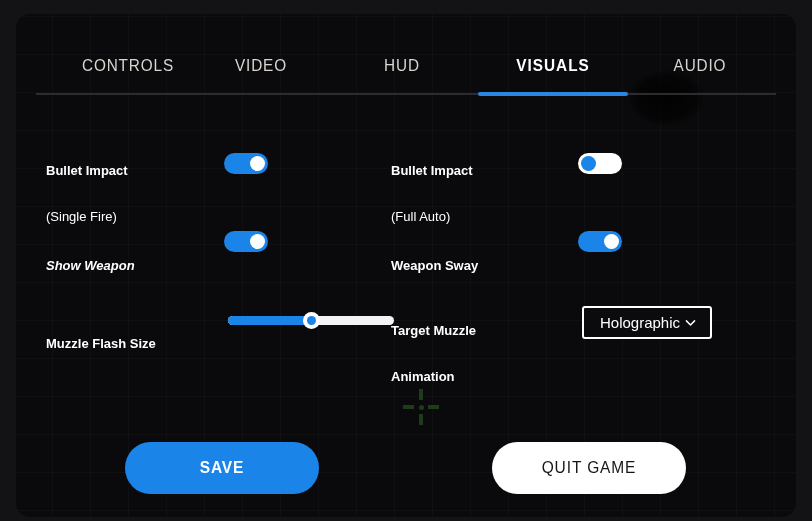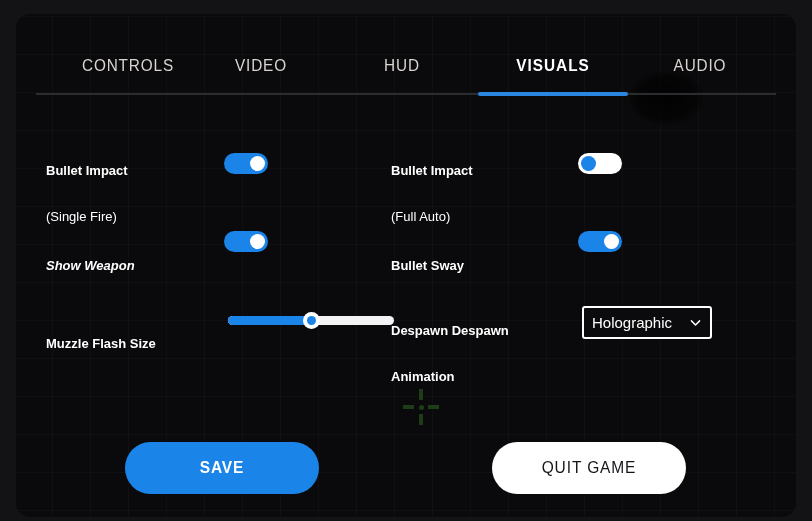--- a/index.html
+++ b/index.html
@@ -174,21 +174,21 @@
     left: 566px;
     top: 292px;
     width: 130px;
     height: 33px;
     background: #0b0b0d;
     border: 2px solid #ffffff;
     border-radius: 3px;
     color: #ffffff;
     font-family: "Liberation Sans", sans-serif;
     font-size: 15px;
-    padding: 0 8px;
+    padding: 0 16px;
     cursor: pointer;
     display: flex;
     align-items: center;
   }
   #dd-value { flex: 1; white-space: nowrap; }
   #dd-chevron {
     width: 13px; height: 13px;
     flex: none;
     margin-left: 4px;
   }
@@ -292,36 +292,36 @@
   </div>
 
   <div class="row-label" style="left:30px; top:217px; width:180px;font-style:italic;">
     <b>Show Weapon</b>
   </div>
   <div class="toggle on" style="left:208px; top:217px;">
     <span class="knob"></span>
   </div>
 
   <div class="row-label" style="left:375px; top:217px; width:180px;">
-    <b>Bullet Sway</b>
+    <b>Weapon Sway</b>
   </div>
   <div class="toggle on" style="left:562px; top:217px;">
     <span class="knob"></span>
   </div>
 
   <div class="row-label" style="left:30px; top:295px; width:180px;">
     <b>Muzzle Flash Size</b>
   </div>
   <div id="slider">
     <div id="slider-fill" style="width: 50%;"></div>
     <div id="slider-thumb" style="left: 50%;"></div>
   </div>
 
   <div class="row-label" style="left:375px; top:282px; width:185px;">
-    <b>Despawn Despawn</b><br>
+    <b>Target Muzzle</b><br>
     <b>Animation</b>
   </div>
   <div id="dropdown">
     <span id="dd-value">Holographic</span>
     <svg id="dd-chevron" viewBox="0 0 16 16">
       <path d="M3 6 L8 11 L13 6" fill="none" stroke="#ffffff" stroke-width="1.8" stroke-linecap="round" stroke-linejoin="round"></path>
     </svg>
   </div>
 
   <div id="crosshair">

